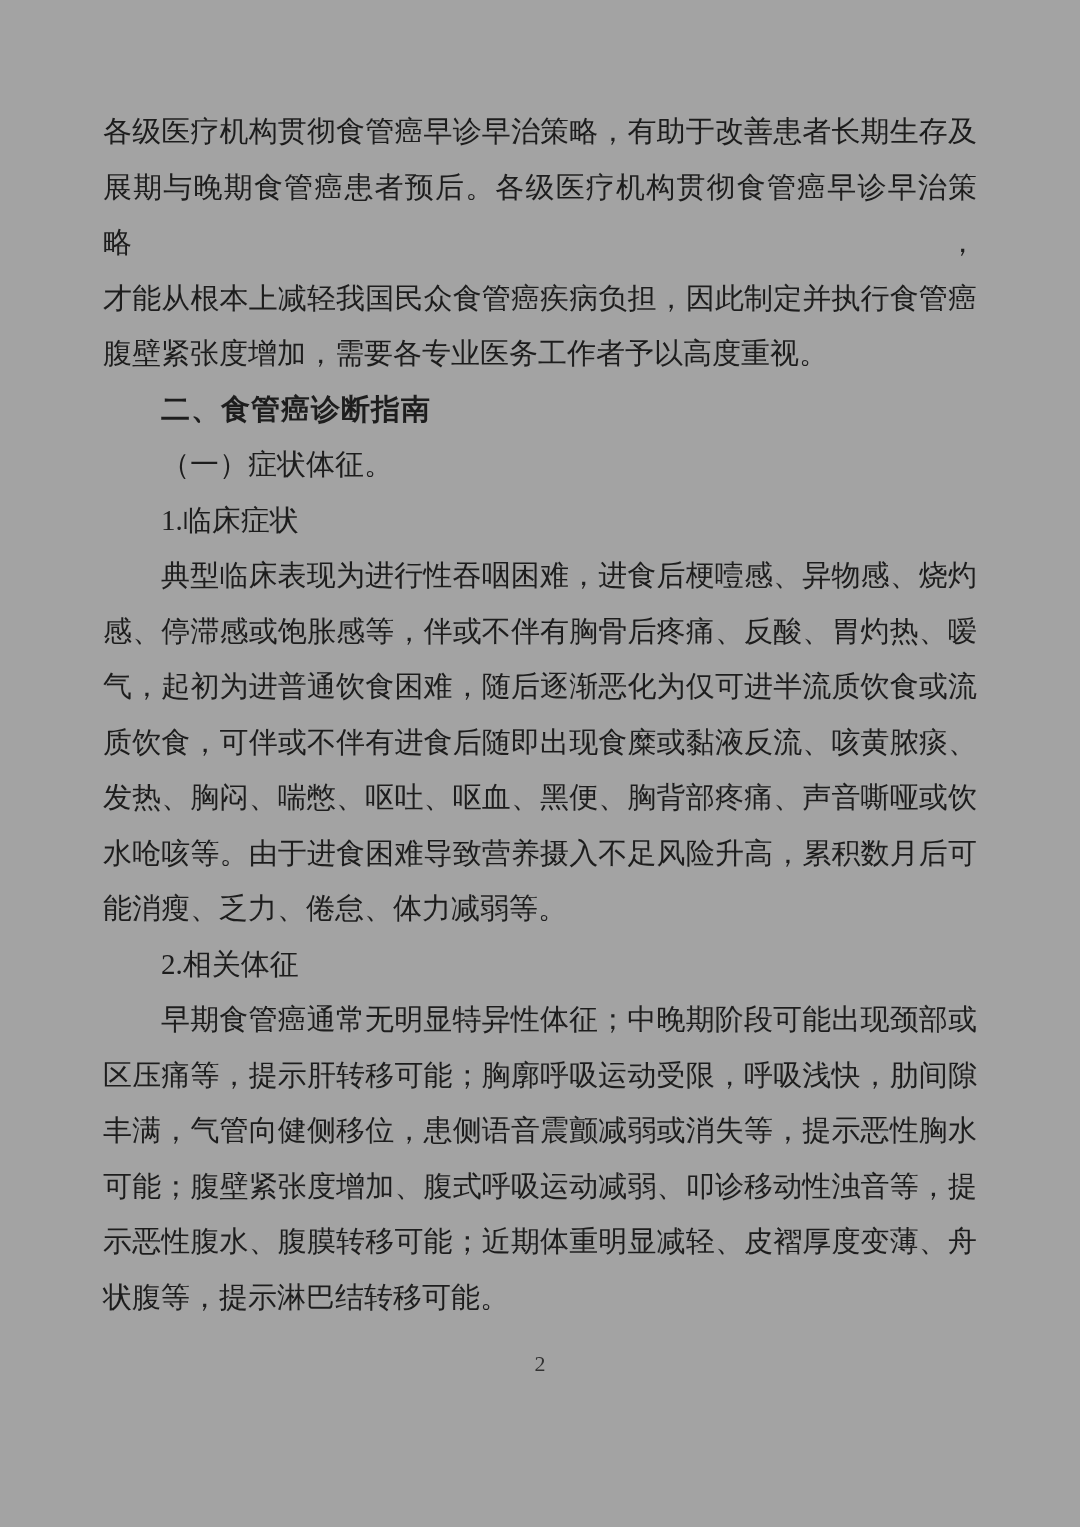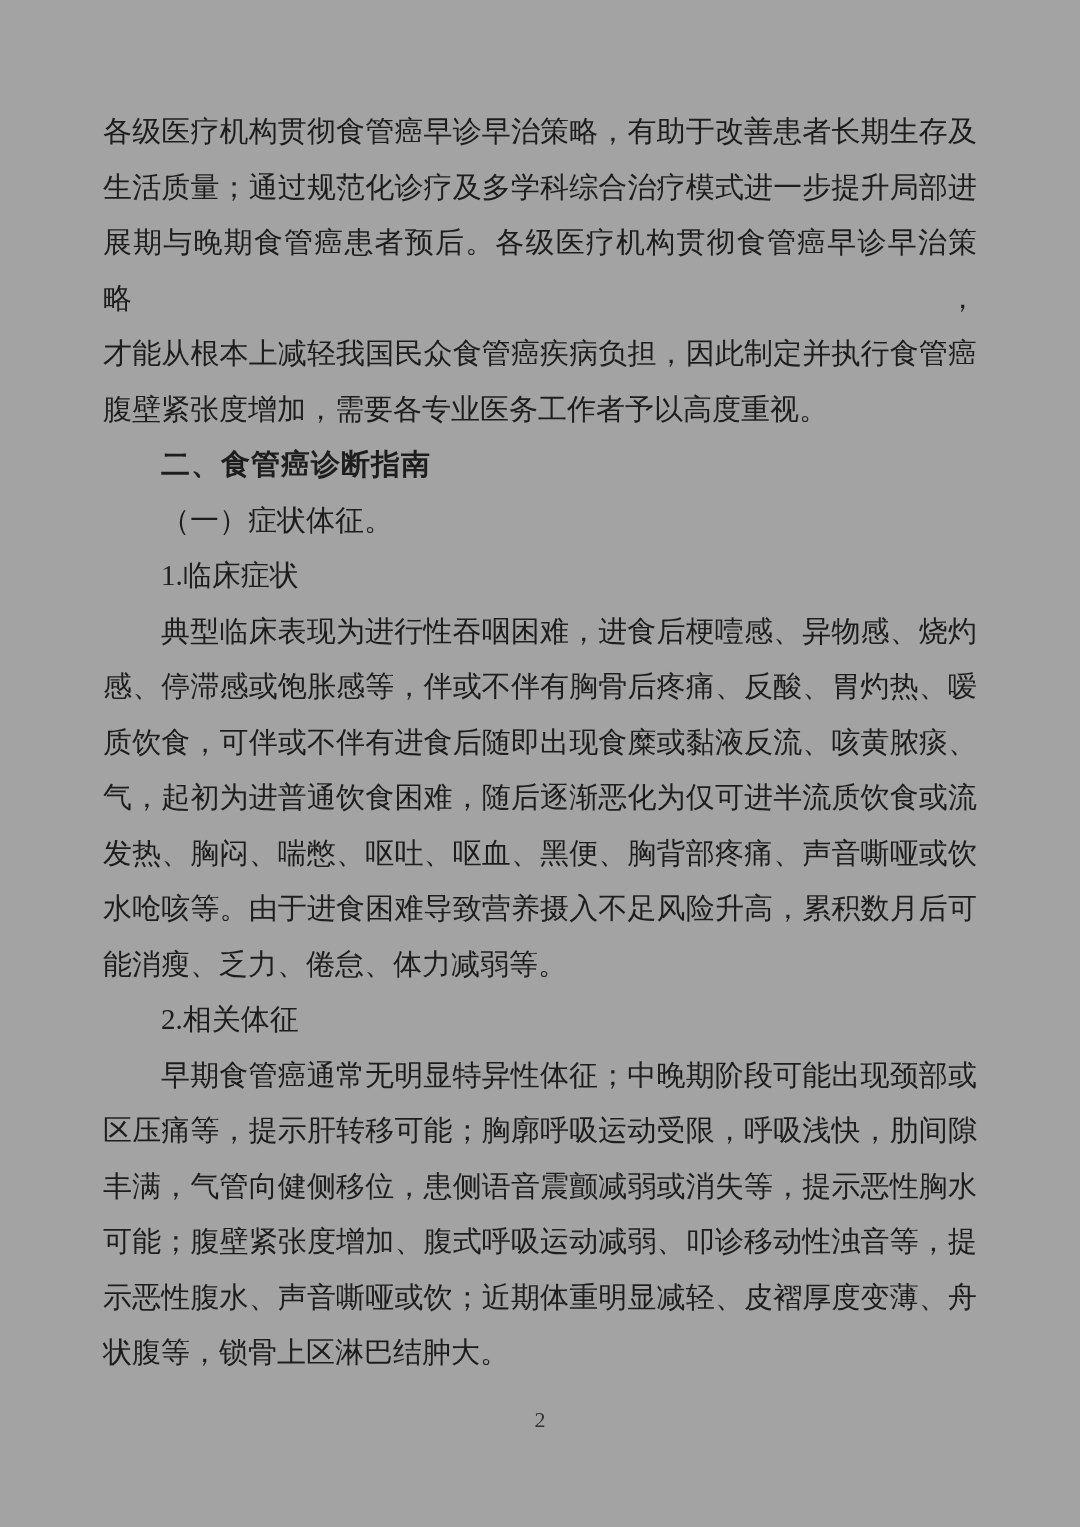--- a/index.html
+++ b/index.html
@@ -52,49 +52,48 @@
     font-family: "Liberation Serif", "DejaVu Serif", serif;
   }
 </style>
 </head>
 <body>
 
 <div class="page">
   <div class="content">
       <div class="block p">
         <div class="line fill">各级医疗机构贯彻食管癌早诊早治策略，有助于改善患者长期生存及</div>
-        <div class="line fill">生活质量；通过规范化诊疗及多学科综合治疗模式进一步提升局部进</div>
         <div class="line fill">展期与晚期食管癌患者预后。各级医疗机构贯彻食管癌早诊早治策略，</div>
         <div class="line fill">才能从根本上减轻我国民众食管癌疾病负担，因此制定并执行食管癌</div>
         <div class="line">腹壁紧张度增加，需要各专业医务工作者予以高度重视。</div>
       </div>
       <div class="block h1">
         <div class="line indent">二、食管癌诊断指南</div>
       </div>
       <div class="block h2">
         <div class="line indent">（一）症状体征。</div>
       </div>
       <div class="block h3">
         <div class="line indent">1.临床症状</div>
       </div>
       <div class="block p">
         <div class="line indent fill">典型临床表现为进行性吞咽困难，进食后梗噎感、异物感、烧灼</div>
         <div class="line fill">感、停滞感或饱胀感等，伴或不伴有胸骨后疼痛、反酸、胃灼热、嗳</div>
+        <div class="line fill">气，起初为进普通饮食困难，随后逐渐恶化为仅可进半流质饮食或流</div>
         <div class="line fill">质饮食，可伴或不伴有进食后随即出现食糜或黏液反流、咳黄脓痰、</div>
-        <div class="line fill">气，起初为进普通饮食困难，随后逐渐恶化为仅可进半流质饮食或流</div>
         <div class="line fill">发热、胸闷、喘憋、呕吐、呕血、黑便、胸背部疼痛、声音嘶哑或饮</div>
         <div class="line fill">水呛咳等。由于进食困难导致营养摄入不足风险升高，累积数月后可</div>
         <div class="line">能消瘦、乏力、倦怠、体力减弱等。</div>
       </div>
       <div class="block h3">
         <div class="line indent">2.相关体征</div>
       </div>
       <div class="block p">
         <div class="line indent fill">早期食管癌通常无明显特异性体征；中晚期阶段可能出现颈部或</div>
         <div class="line fill">区压痛等，提示肝转移可能；胸廓呼吸运动受限，呼吸浅快，肋间隙</div>
         <div class="line fill">丰满，气管向健侧移位，患侧语音震颤减弱或消失等，提示恶性胸水</div>
         <div class="line fill">可能；腹壁紧张度增加、腹式呼吸运动减弱、叩诊移动性浊音等，提</div>
-        <div class="line fill">示恶性腹水、声音嘶哑或饮；近期体重明显减轻、皮褶厚度变薄、舟</div>
-        <div class="line">状腹等，锁骨上区淋巴结肿大。</div>
+        <div class="line fill">示恶性腹水、腹膜转移可能；近期体重明显减轻、皮褶厚度变薄、舟</div>
+        <div class="line">状腹等，提示淋巴结转移可能。</div>
       </div>
     </div>
   <div class="page-number">2</div>
 </div>
 
 </body></html>

